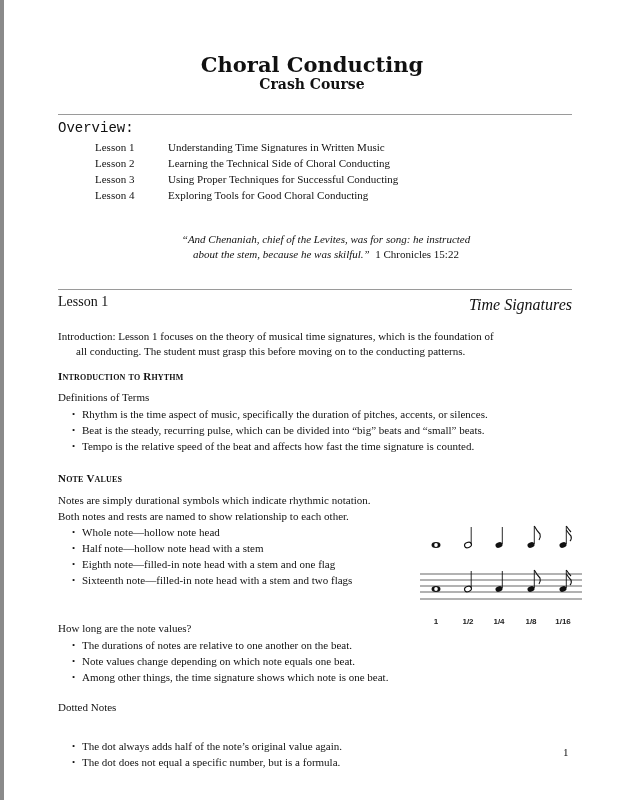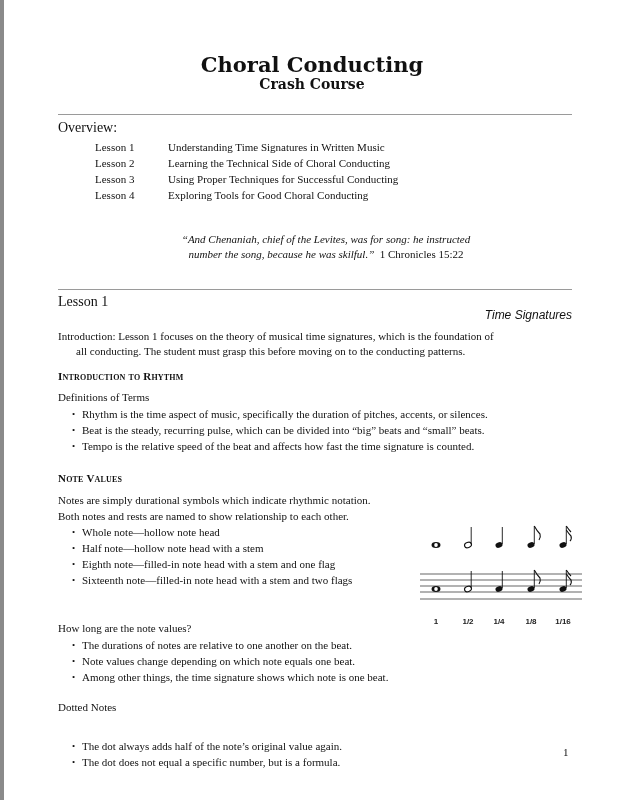--- a/index.html
+++ b/index.html
@@ -6,27 +6,27 @@
   body {
     width:624px; height:800px; background:#ffffff; position:relative; overflow:hidden;
     font-family:"DejaVu Serif","Liberation Serif",serif; color:#111;
   }
   .left-bar { position:absolute; left:0; top:0; width:4px; height:800px; background:#8a8a8a; }
   .page { position:absolute; left:0; top:0; width:624px; height:560px; }
   .title { position:absolute; left:0; width:624px; text-align:center; font-weight:bold; }
   .t1 { top:52px; font-size:21px; }
   .t2 { top:76px; font-size:14px; }
   .rule { position:absolute; left:58px; width:514px; height:1px; background:#9a9a9a; }
-  .overview-label { position:absolute; left:58px; top:120px; font-size:14px; font-family:Liberation Serif, serif; }
+  .overview-label { position:absolute; left:58px; top:120px; font-size:14px; font-family:Liberation Mono, monospace; }
   .lesson-row { position:absolute; left:95px; font-size:11px; font-family:"Liberation Serif",serif; }
   .lesson-row .num { display:inline-block; width:73px; }
   .quote { position:absolute; left:0; width:624px; text-align:center; font-size:11px; line-height:15px; top:232px; font-family:"Liberation Serif",serif;margin-left:14px; }
   .quote i { font-style:italic; }
   .lesson-head { position:absolute; left:58px; top:294px; font-size:14px; font-family:"Liberation Serif",serif; }
-  .lesson-topic { position:absolute; right:52px; top:308px; font-size:12px; font-style:italic; font-family:Liberation Sans, sans-serif; }
+  .lesson-topic { position:absolute; right:52px; top:296px; font-size:16px; font-style:italic; font-family:Liberation Serif, serif; }
   .para { position:absolute; left:58px; width:516px; font-size:11px; line-height:15px; font-family:"Liberation Serif",serif; }
   .intro { top:329px; text-indent:0; }
   .intro .line2 { padding-left:18px; display:block; }
   .smallcaps { position:absolute; left:58px; font-size:11px; font-weight:bold; font-variant:small-caps; font-family:"Liberation Serif",serif; letter-spacing:0.2px; }
   .sub { position:absolute; left:58px; font-size:11px; font-family:"Liberation Serif",serif; }
   .bullets { position:absolute; left:72px; margin:0; padding:0; list-style:none; font-size:11px; line-height:16px; font-family:"Liberation Serif",serif; }
   .bullets li { position:relative; padding-left:10px; }
   .bullets li::before { content:"\2022"; position:absolute; left:0; top:0; font-size:9px; }
   .notes-fig { position:absolute; left:418px; top:515px; width:164px; height:115px; }
   .page-num { position:absolute; left:563px; top:746px; font-size:11px; font-family:"Liberation Serif",serif; }
@@ -54,21 +54,21 @@
   </div>
   <div class="lesson-row" style="top:173px;">
     <span class="num">Lesson 3</span><span>Using Proper Techniques for Successful Conducting</span>
   </div>
   <div class="lesson-row" style="top:189px;">
     <span class="num">Lesson 4</span><span>Exploring Tools for Good Choral Conducting</span>
   </div>
 
   <div class="quote">
     <div><i>“And Chenaniah, chief of the Levites, was for song: he instructed</i></div>
-    <div><i>number the song, because he was skilful.”</i>&nbsp;&nbsp;<span>1 Chronicles 15:22</span></div>
+    <div><i>about the stem, because he was skilful.”</i>&nbsp;&nbsp;<span>1 Chronicles 15:22</span></div>
   </div>
 
   <div class="rule" style="top:289px;"></div>
 
   <div class="lesson-head">Lesson 1</div>
   <div class="lesson-topic">Time Signatures</div>
 
   <div class="para intro">
     <span style="display:block;">Introduction: Lesson 1 focuses on the theory of musical time signatures, which is the foundation of</span>
     <span class="line2">all conducting. The student must grasp this before moving on to the conducting patterns.</span>

